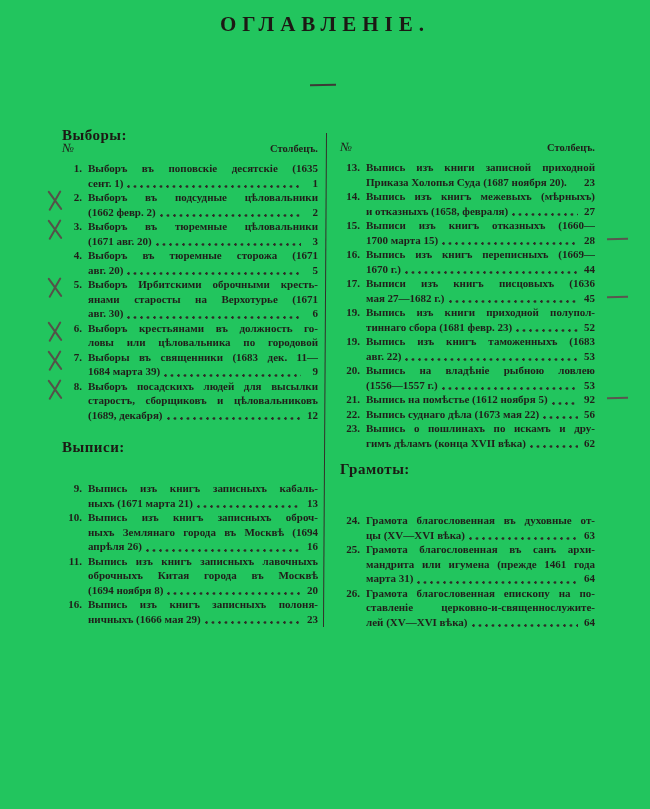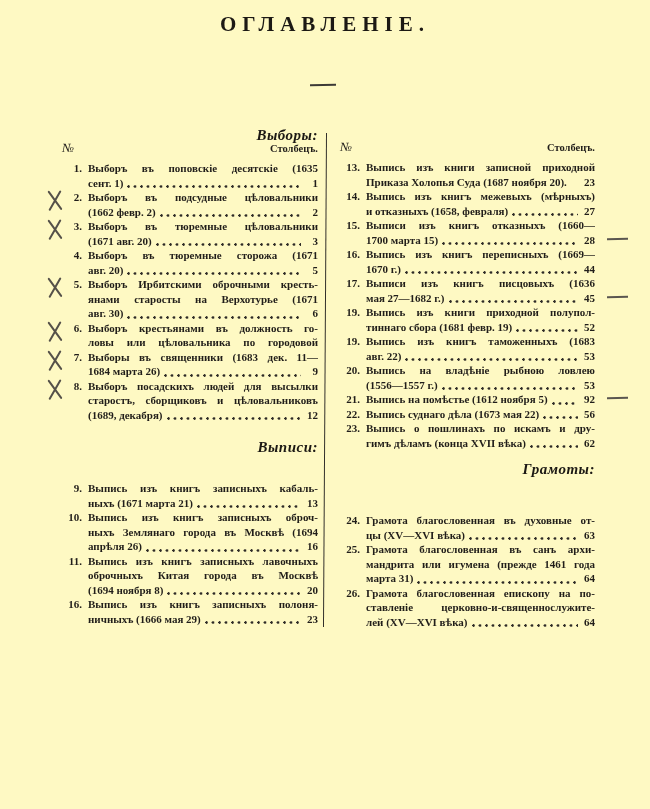--- a/index.html
+++ b/index.html
@@ -1,18 +1,18 @@
 <!DOCTYPE html>
 <html><head>
 <meta charset="utf-8">
 <style>
   html,body { margin:0; padding:0; }
   .page {
     position:relative; width:650px; height:809px;
-    background:#fef9c3;
+    background:#22c55e;
     font-family:"Liberation Serif","DejaVu Serif",serif;
     color:#211e1a; overflow:hidden;
   }
   .title {
     position:absolute; top:12px; left:0; width:650px; margin:0;
     text-align:center; font-size:21px; font-weight:bold;
     letter-spacing:6px; color:#1c1914;
   }
   .title-rule {
     position:absolute; top:84px; left:310px; width:26px; height:2px;
@@ -20,22 +20,22 @@
   }
   .divider {
     position:absolute; left:326px; top:133px; width:1.3px; height:494px;
     background:#33302b; transform:rotate(0.35deg); transform-origin:top;
   }
   .col { position:absolute; top:126px; }
   .col-left  { left:62px;  width:256px; }
   .col-right { left:340px; width:255px; }
 
   .section-heading {
-    text-align:right; font-weight:bold; font-size:15px;
-    line-height:19px; letter-spacing:0.5px; color:#1c1914;font-style:italic;
+    text-align:left; font-weight:bold; font-size:15px;
+    line-height:19px; letter-spacing:0.5px; color:#1c1914;
   }
   .section-heading.mid { margin:16px 0 24px; }
   .section-heading.mid-lg { margin:10px 0 34px; }
 
   .ns-row {
     display:flex; justify-content:space-between; align-items:baseline;
     font-size:10.5px; line-height:13px; margin:-3px 0 6px;
   }
   .col-right .ns-row { margin:15px 0 6px; }
   .no-label { font-style:italic; font-size:12.5px; }
@@ -155,21 +155,21 @@
           <div class="line">Выборъ крестьянами въ должность го-</div>
           <div class="line">ловы или цѣловальника по городовой</div>
         </div>
       </div>
       <div class="entry">
         <span class="xmark"></span>
         <span class="num">7.</span>
         <div class="body">
           <div class="line">Выборы въ священники (1683 дек. 11—</div>
           <div class="lastline">
-            <span class="txt">1684 марта 26)</span>
+            <span class="txt">1684 марта 39)</span>
             <span class="dots"></span>
             <span class="pagecol">9</span>
           </div>
         </div>
       </div>
       <div class="entry">
         <span class="xmark"></span>
         <span class="num">8.</span>
         <div class="body">
           <div class="line">Выборъ посадскихъ людей для высылки</div>
@@ -289,21 +289,21 @@
             <span class="pagecol">45</span>
           </div>
         </div>
         <span class="mdash" style="top: 19.5px;"></span>
       </div>
       <div class="entry">
         <span class="num">19.</span>
         <div class="body">
           <div class="line">Выпись изъ книги приходной полупол-</div>
           <div class="lastline">
-            <span class="txt">тиннаго сбора (1681 февр. 19)</span>
+            <span class="txt">тиннаго сбора (1681 февр. 23)</span>
             <span class="dots"></span>
             <span class="pagecol">52</span>
           </div>
         </div>
       </div>
       <div class="entry">
         <span class="num">19.</span>
         <div class="body">
           <div class="line">Выпись изъ книгъ таможенныхъ (1683</div>
           <div class="lastline">

